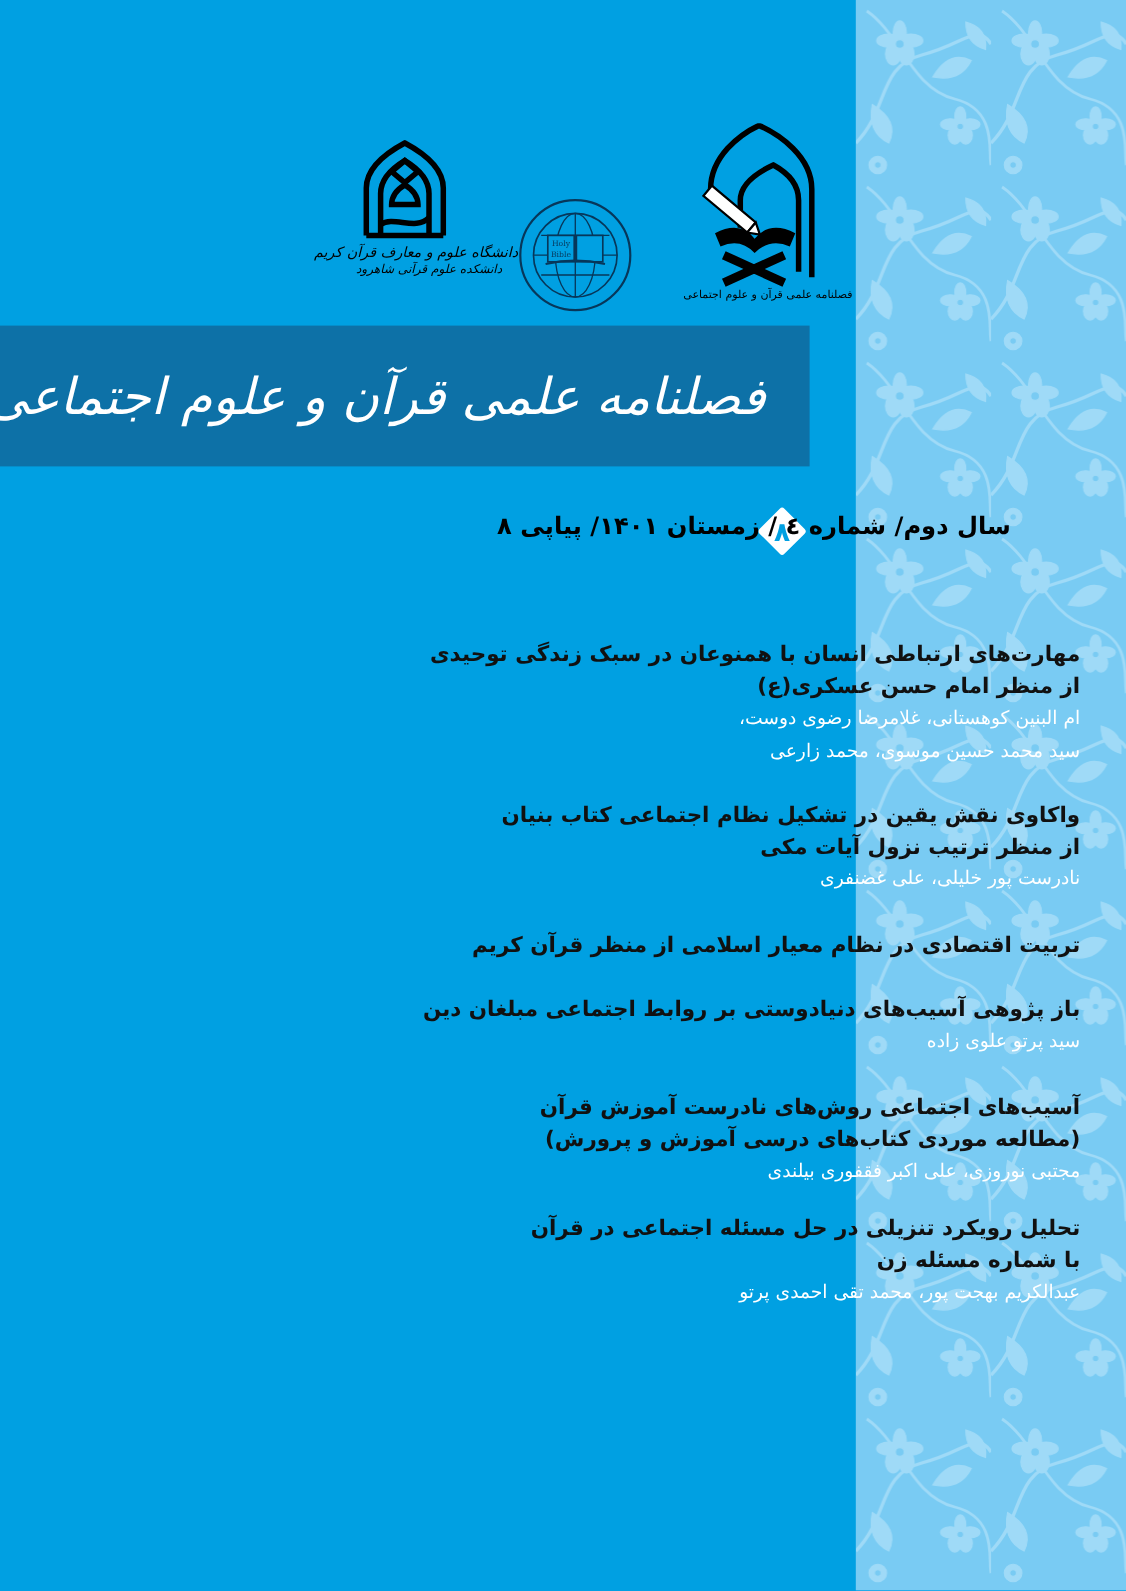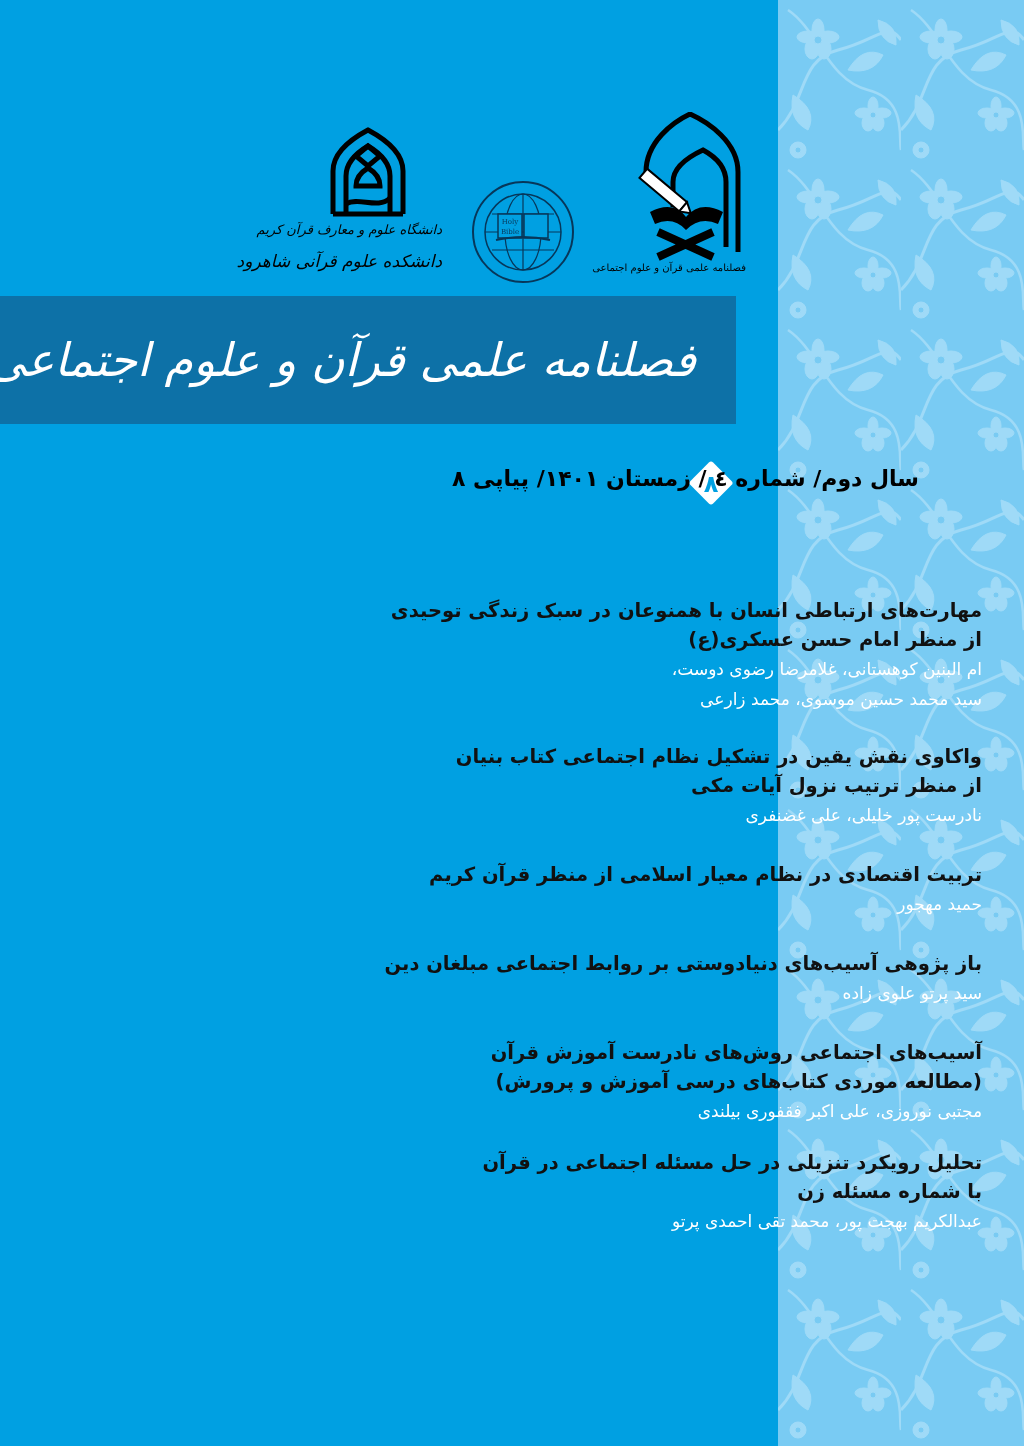--- a/index.html
+++ b/index.html
@@ -5,32 +5,32 @@
   html, body { margin:0; padding:0; }
   body { width:1024px; height:1446px; position:relative; overflow:hidden; background:#00a0e2; font-family:"DejaVu Sans", sans-serif; }
   .main { position:absolute; left:0; top:0; width:778px; height:1446px; background:#00a0e2; }
   .sidebar { position:absolute; left:778px; top:0; width:246px; height:1446px; background:#79cbf3; overflow:hidden; }
   .sidebar svg { position:absolute; left:0; top:0; }
 
   .logo { position:absolute; }
   .logo-journal { left:628px; top:112px; width:118px; height:170px; }
   .logo-assoc { left:470px; top:178px; width:106px; height:108px; }
   .logo-univ { left:280px; top:126px; width:176px; height:158px; }
-  .logo-caption { position:absolute; font-family:"DejaVu Serif", serif; color:#000; direction:rtl; white-space:nowrap; }
+  .logo-caption { position:absolute; font-family:"DejaVu Serif", serif; color:#000; direction:rtl; white-space:nowrap;margin-left:29px; }
   .cap-journal { left:628px; top:262px; width:118px; text-align:center; font-size:10px; }
   .cap-univ1 { left:280px; top:222px; width:162px; text-align:right; font-size:13px; font-style:italic; }
-  .cap-univ2 { left:280px; top:251px; width:162px; text-align:left; font-size:17px; font-style:italic; }
+  .cap-univ2 { left:280px; top:238px; width:162px; text-align:center; font-size:11px; font-style:italic; }
 
   .banner { position:absolute; left:0; top:296px; width:736px; height:128px; background:#0d71a7; }
   .banner-title { position:absolute; right:40px; top:24px; color:#fff; font-family:"DejaVu Serif", serif; font-size:46px; font-style:italic; direction:rtl; white-space:nowrap; line-height:80px; }
 
   .issue-badge { position:absolute; left:686px; top:458px; width:50px; height:50px; }
   .issue-line { position:absolute; right:105px; top:466px; color:#000000; font-weight:bold; font-size:22px; direction:rtl; white-space:nowrap; }
 
-  .articles { position:absolute; right:42px; top:580px; width:620px; direction:rtl; text-align:right;margin-top:16px; }
+  .articles { position:absolute; right:42px; top:580px; width:620px; direction:rtl; text-align:right; }
   .article { margin-bottom:22px; }
   .article-title { color:#111; font-weight:bold; font-size:19.5px; line-height:29px; }
   .article-authors { color:#fff; font-size:17px; line-height:30px; }
 </style>
 </head>
 <body>
 
 <div class="main"></div>
 
 <div class="sidebar">
@@ -144,23 +144,20 @@
     </div>
     <div class="article-authors">
       <div>نادرست پور خلیلی، علی غضنفری</div>
     </div>
   </div>
 
   <div class="article" style="margin-top:30px;">
     <div class="article-title">
       <div>تربیت اقتصادی در نظام معیار اسلامی از منظر قرآن کریم</div>
     </div>
-    <div class="article-authors">
-      <div>حمید مهجور</div>
-    </div>
   </div>
 
   <div class="article" style="margin-top:30px;text-align:right;">
     <div class="article-title">
       <div>باز پژوهی آسیب‌های دنیادوستی بر روابط اجتماعی مبلغان دین</div>
     </div>
     <div class="article-authors">
       <div>سید پرتو علوی زاده</div>
     </div>
   </div>

